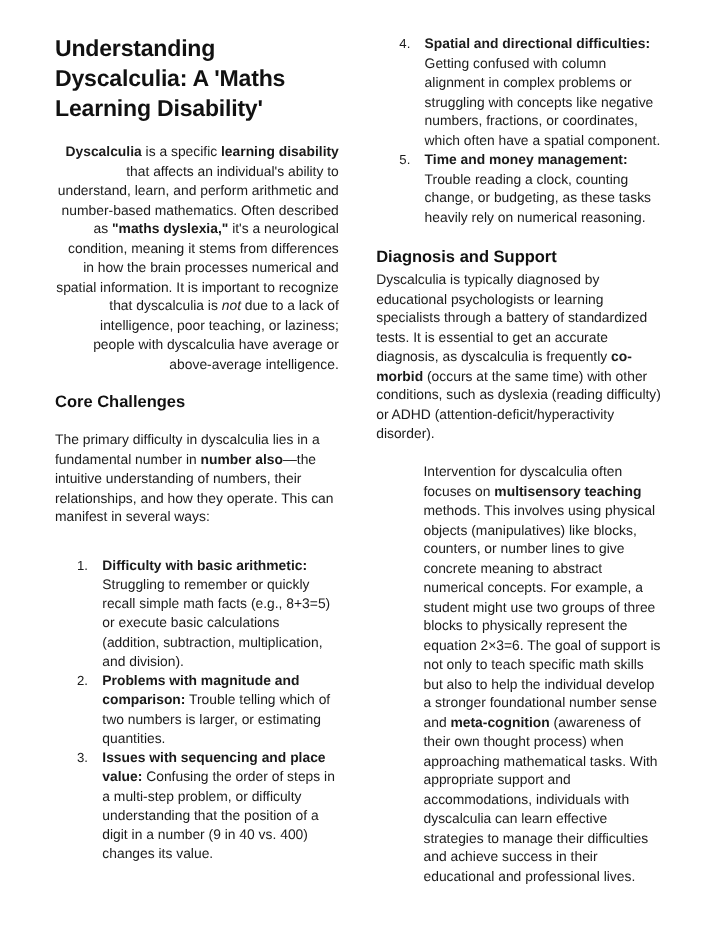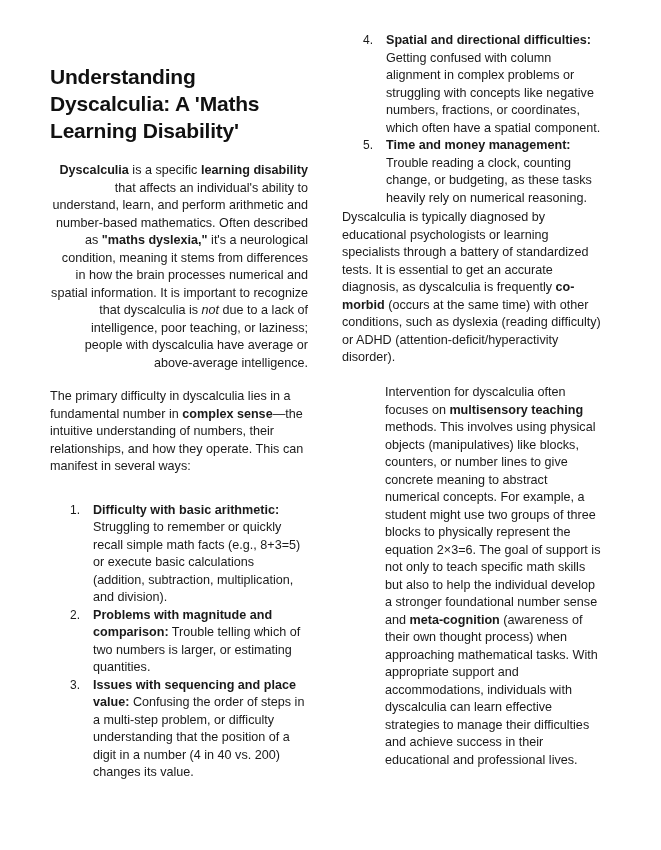--- a/index.html
+++ b/index.html
@@ -1,20 +1,20 @@
 <!DOCTYPE html>
 <html><head>
 <meta charset="utf-8">
 <style>
   html, body { margin: 0; padding: 0; background: #ffffff; }
   body { width: 661px; height: 850px; overflow: hidden; position: relative;
          font-family: "Liberation Sans", "DejaVu Sans", sans-serif; color: #1a1a1a; }
   .page { position: absolute; left: 0; top: 0; width: 661px; height: 850px; }
   .col { position: absolute; top: 0; }
-  .col-left { left: 50px; width: 258px; margin-top: 32px; }
+  .col-left { left: 50px; width: 258px; }
   .col-right { left: 342px; width: 262px; }
   h1 { font-size: 21px; line-height: 27px; font-weight: bold; margin: 31px 0 0 0; color: #111; letter-spacing: -0.2px; }
   h2 { font-size: 15px; line-height: 20px; font-weight: bold; margin: 0; color: #111; }
   p { font-size: 12.6px; line-height: 17.5px; margin: 0; }
   b { font-weight: bold; }
   .intro { margin-top: 18px; text-align: right; }
   .h-core { margin-top: 16px; }
   .core-p { margin-top: 16px; }
   ol { list-style: none; padding: 0; margin: 0; }
   ol.list-a { margin-top: 26px; padding-left: 20px; }
@@ -28,35 +28,37 @@
 </head>
 <body>
 
 <div class="page">
 
   <div class="col col-left">
     <h1>Understanding Dyscalculia: A 'Maths Learning Disability'</h1>
 
     <p class="intro"><b>Dyscalculia</b><span> is a specific </span><b>learning disability</b><span> that affects an individual's ability to understand, learn, and perform arithmetic and number-based mathematics. Often described as </span><b>"maths dyslexia,"</b><span> it's a neurological condition, meaning it stems from differences in how the brain processes numerical and spatial information. It is important to recognize that dyscalculia is </span><i>not</i><span> due to a lack of intelligence, poor teaching, or laziness; people with dyscalculia have average or above-average intelligence.</span></p>
 
+    <h2 class="h-core">Core Challenges</h2>
 
-    <p class="core-p"><span>The primary difficulty in dyscalculia lies in a fundamental number in </span><b>complex sense</b><span>—the intuitive understanding of numbers, their relationships, and how they operate. This can manifest in several ways:</span></p>
+    <p class="core-p"><span>The primary difficulty in dyscalculia lies in a fundamental number in </span><b>number also</b><span>—the intuitive understanding of numbers, their relationships, and how they operate. This can manifest in several ways:</span></p>
 
     <ol class="list-a">
       <li><span class="num">1.</span><b>Difficulty with basic arithmetic:</b><span> Struggling to remember or quickly recall simple math facts (e.g., 8+3=5) or execute basic calculations (addition, subtraction, multiplication, and division).</span></li>
       <li><span class="num">2.</span><b>Problems with magnitude and comparison:</b><span> Trouble telling which of two numbers is larger, or estimating quantities.</span></li>
-      <li><span class="num">3.</span><b>Issues with sequencing and place value:</b><span> Confusing the order of steps in a multi-step problem, or difficulty understanding that the position of a digit in a number (4 in 40 vs. 200) changes its value.</span></li>
+      <li><span class="num">3.</span><b>Issues with sequencing and place value:</b><span> Confusing the order of steps in a multi-step problem, or difficulty understanding that the position of a digit in a number (9 in 40 vs. 400) changes its value.</span></li>
     </ol>
   </div>
 
   <div class="col col-right">
     <ol class="list-b" style="margin-top:32px;">
       <li><span class="num">4.</span><b>Spatial and directional difficulties:</b><span> Getting confused with column alignment in complex problems or struggling with concepts like negative numbers, fractions, or coordinates, which often have a spatial component.</span></li>
       <li><span class="num">5.</span><b>Time and money management:</b><span> Trouble reading a clock, counting change, or budgeting, as these tasks heavily rely on numerical reasoning.</span></li>
     </ol>
 
+    <h2 class="h-diag">Diagnosis and Support</h2>
 
     <p class="diag-p1"><span>Dyscalculia is typically diagnosed by educational psychologists or learning specialists through a battery of standardized tests. It is essential to get an accurate diagnosis, as dyscalculia is frequently </span><b>co-morbid</b><span> (occurs at the same time) with other conditions, such as dyslexia (reading difficulty) or ADHD (attention-deficit/hyperactivity disorder).</span></p>
 
     <p class="diag-p2"><span>Intervention for dyscalculia often focuses on </span><b>multisensory teaching</b><span> methods. This involves using physical objects (manipulatives) like blocks, counters, or number lines to give concrete meaning to abstract numerical concepts. For example, a student might use two groups of three blocks to physically represent the equation 2×3=6. The goal of support is not only to teach specific math skills but also to help the individual develop a stronger foundational number sense and </span><b>meta-cognition</b><span> (awareness of their own thought process) when approaching mathematical tasks. With appropriate support and accommodations, individuals with dyscalculia can learn effective strategies to manage their difficulties and achieve success in their educational and professional lives.</span></p>
   </div>
 
 </div>
 
 </body></html>

